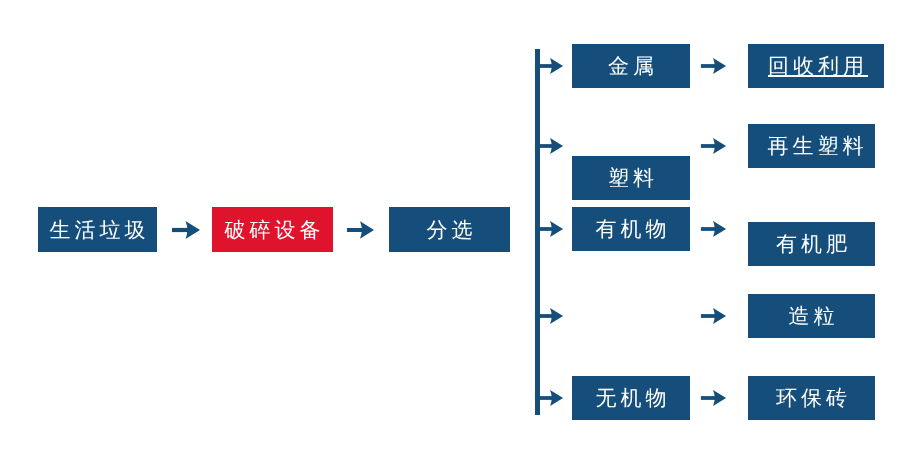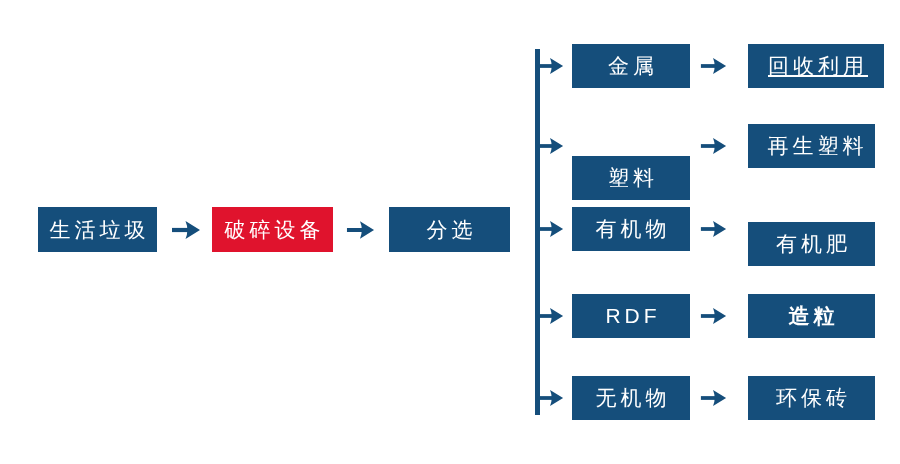--- a/index.html
+++ b/index.html
@@ -98,26 +98,25 @@
   <svg class="arrow" style="left:700px; top:218px;" width="27" height="22" viewBox="0 0 30 22">
     <path class="a-tail" d="M1 11 H17"></path>
     <path class="a-head" d="M14.5 2 L29 11 L14.5 20 Q18.2 11 14.5 2 Z"></path>
   </svg>
   <div class="node" style="left:748px; top:222px; width:127px;">有机肥</div>
 
   <svg class="arrow" style="left:537px; top:305px;" width="27" height="22" viewBox="0 0 30 22">
     <path class="a-tail" d="M1 11 H17"></path>
     <path class="a-head" d="M14.5 2 L29 11 L14.5 20 Q18.2 11 14.5 2 Z"></path>
   </svg>
-  <div class="node" style="left:572px; top:294px; width:118px;">RDF</div>
   <svg class="arrow" style="left:700px; top:305px;" width="27" height="22" viewBox="0 0 30 22">
     <path class="a-tail" d="M1 11 H17"></path>
     <path class="a-head" d="M14.5 2 L29 11 L14.5 20 Q18.2 11 14.5 2 Z"></path>
   </svg>
-  <div class="node" style="left:748px; top:294px; width:127px;font-weight:bold;">造粒</div>
+  <div class="node" style="left:748px; top:294px; width:127px;">造粒</div>
 
   <svg class="arrow" style="left:537px; top:387px;" width="27" height="22" viewBox="0 0 30 22">
     <path class="a-tail" d="M1 11 H17"></path>
     <path class="a-head" d="M14.5 2 L29 11 L14.5 20 Q18.2 11 14.5 2 Z"></path>
   </svg>
   <div class="node" style="left:572px; top:376px; width:118px;">无机物</div>
   <svg class="arrow" style="left:700px; top:387px;" width="27" height="22" viewBox="0 0 30 22">
     <path class="a-tail" d="M1 11 H17"></path>
     <path class="a-head" d="M14.5 2 L29 11 L14.5 20 Q18.2 11 14.5 2 Z"></path>
   </svg>

